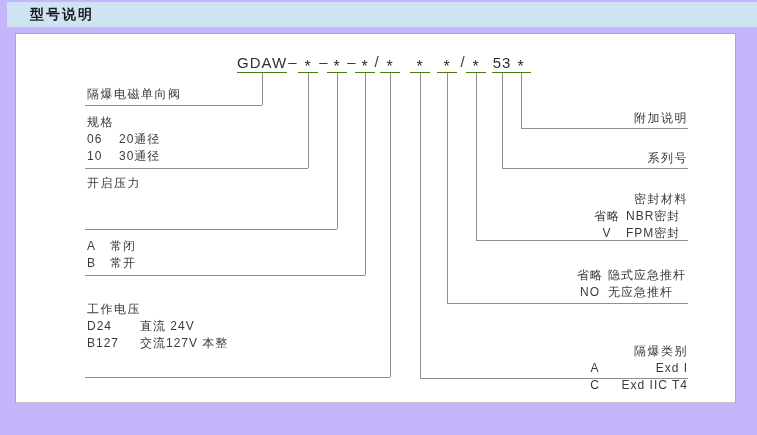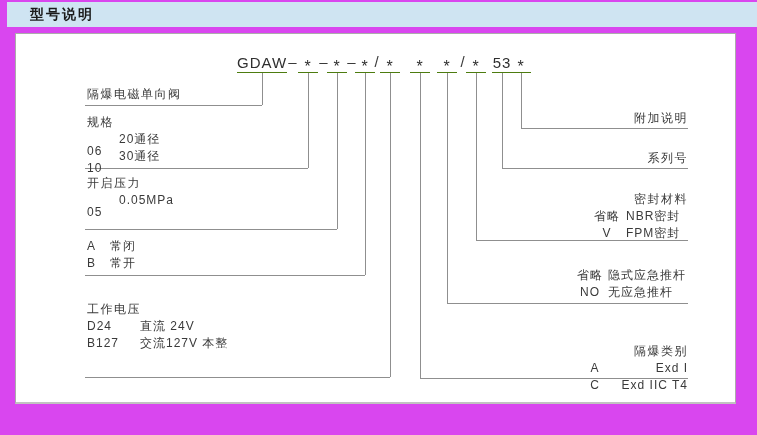--- a/index.html
+++ b/index.html
@@ -1,16 +1,16 @@
 <!DOCTYPE html>
 <html><head>
 <meta charset="utf-8">
 <style>
   html,body{margin:0;padding:0;background:#ffffff;}
-  .page{position:relative;width:757px;height:435px;background:#d946ef;overflow:hidden;
+  .page{position:relative;width:757px;height:435px;background:#c4b5fd;overflow:hidden;
         font-family:"Liberation Sans","DejaVu Sans",sans-serif;}
   
   .header-bar{position:absolute;left:7px;top:2px;width:750px;height:25px;background:#cfe4f2;}
   .header-title{display:inline-block;padding-left:23px;line-height:25px;font-size:14px;
         font-weight:bold;color:#1b1b1b;letter-spacing:2px;}
   
   .diagram-box{position:absolute;left:15px;top:33px;width:721px;height:371px;background:#ffffff;
         border:1px solid #ababab;border-bottom:2px solid #c2c2c2;box-sizing:border-box;}
   
   .tok{position:absolute;top:54px;height:19px;text-align:center;font-size:15px;color:#2f2f2f;
@@ -19,21 +19,21 @@
   .tok.txt{line-height:18px;}
   .tok.star{font-size:16px;line-height:25px;}
   .tok.sep{line-height:16px;color:#3a3a3a;}
   
   .vline{position:absolute;top:73px;width:1px;background:#8f8f8f;}
   .hline{position:absolute;height:1px;background:#8f8f8f;}
   
   .lblock{position:absolute;left:87px;font-size:12px;color:#3a3a3a;letter-spacing:1px;}
   .lline{height:17px;line-height:17px;display:flex;white-space:nowrap;}
   .blk-title{height:17px;line-height:17px;letter-spacing:1.5px;white-space:nowrap;}
-  .cw32 .c{width:32px;flex:0 0 auto;margin-top:12px;}
+  .cw32 .c{width:32px;flex:0 0 auto;}
   .cw23 .c{width:23px;flex:0 0 auto;}
   .cw53 .c{width:53px;flex:0 0 auto;}
   
   .rblock{position:absolute;right:69px;width:230px;font-size:12px;color:#3a3a3a;
         letter-spacing:1px;text-align:right;}
   .rline{height:17px;line-height:17px;display:flex;justify-content:flex-end;white-space:nowrap;align-items:flex-end;}
   .rb3 .rc{width:38px;text-align:center;flex:0 0 auto;}
   .rb3 .rd{width:62px;text-align:left;flex:0 0 auto;}
   .rb4 .rc{width:36px;text-align:center;flex:0 0 auto;}
   .rb4 .rd{width:80px;text-align:left;flex:0 0 auto;}
@@ -101,24 +101,20 @@
       <span class="d">20通径</span>
     </div>
     <div class="lline">
       <span class="c">10</span>
       <span class="d">30通径</span>
     </div>
   </div>
 
   <div class="lblock cw32" style="top:175px;">
     <div class="blk-title">开启压力</div>
-    <div class="lline">
-      <span class="c">05</span>
-      <span class="d">0.05MPa</span>
-    </div>
   </div>
 
   <div class="lblock cw23" style="top:238px;">
     <div class="lline">
       <span class="c">A</span>
       <span class="d">常闭</span>
     </div>
     <div class="lline">
       <span class="c">B</span>
       <span class="d">常开</span>

